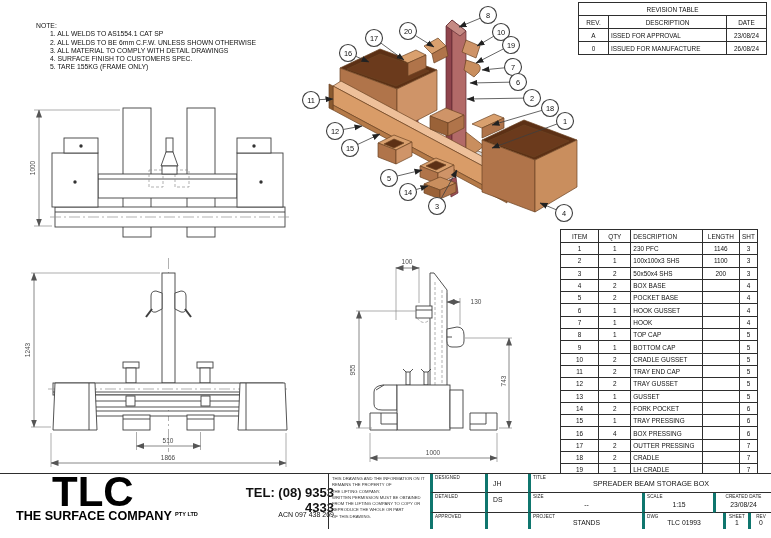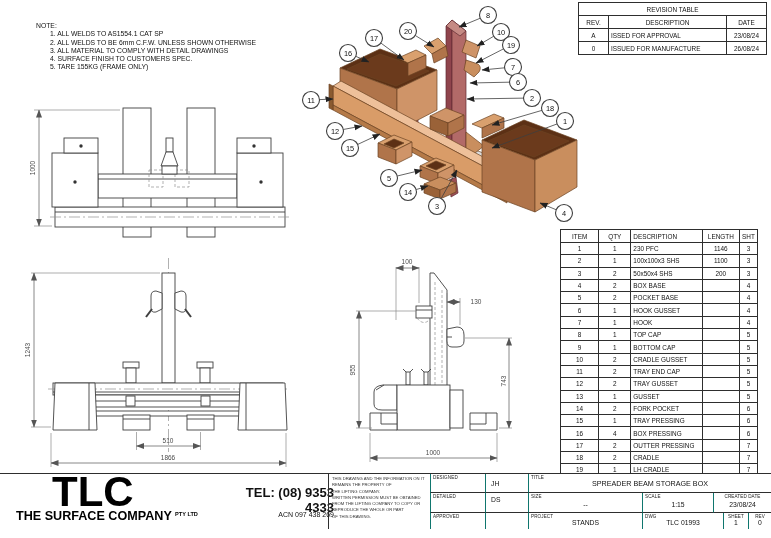--- a/index.html
+++ b/index.html
@@ -33,21 +33,21 @@
   .revtbl td.desc{text-align:left;}
   .partstbl{position:absolute;left:560px;top:229px;width:198px;table-layout:fixed;}
   .partstbl th,.partstbl td{border:1px solid #2e2e2e;font-size:6.4px;font-weight:normal;
     padding:0 2px;height:11.3px;text-align:center;overflow:hidden;white-space:nowrap;}
   .partstbl th{text-align:left;height:12px;}
   .partstbl th.c{text-align:center;}
   .partstbl td.desc{text-align:left;}
 
   
   .tblock{position:absolute;left:0;top:473px;width:771px;height:55px;border-top:1.5px solid #2e2e2e;box-sizing:border-box;background:#fff;}
-  .tb-cell{position:absolute;box-sizing:border-box;border-left:1px solid #0f766e;border-bottom:1px solid #2e2e2e;overflow:hidden;}
+  .tb-cell{position:absolute;box-sizing:border-box;border-left:3px solid #0f766e;border-bottom:1px solid #2e2e2e;overflow:hidden;}
   .tb-cell.nb{border-bottom:none;}
   .tb-lbl{position:absolute;left:2px;top:1px;font-size:4.6px;color:#222;letter-spacing:0.1px;}
   .tb-lbl.ctr{left:0;right:0;text-align:center;}
   .tb-val{position:absolute;left:0;right:0;text-align:center;font-size:6.8px;color:#111;}
   .logo-tlc{position:absolute;left:52px;top:-6px;font-size:42px;font-weight:900;letter-spacing:0px;color:#000;}
   .logo-name{position:absolute;left:16px;top:35px;font-size:12.6px;font-weight:bold;color:#000;white-space:nowrap;}
   .logo-suffix{font-size:5.6px;font-weight:bold;vertical-align:4px;}
   .tb-tel{position:absolute;left:226px;top:11px;width:108px;text-align:right;font-size:13px;font-weight:bold;}
   .tb-acn{position:absolute;left:226px;top:37px;width:108px;text-align:right;font-size:7px;}
   .tb-disc{position:absolute;left:328px;top:0;width:102px;height:55px;border-left:1px solid #2e2e2e;box-sizing:border-box;

